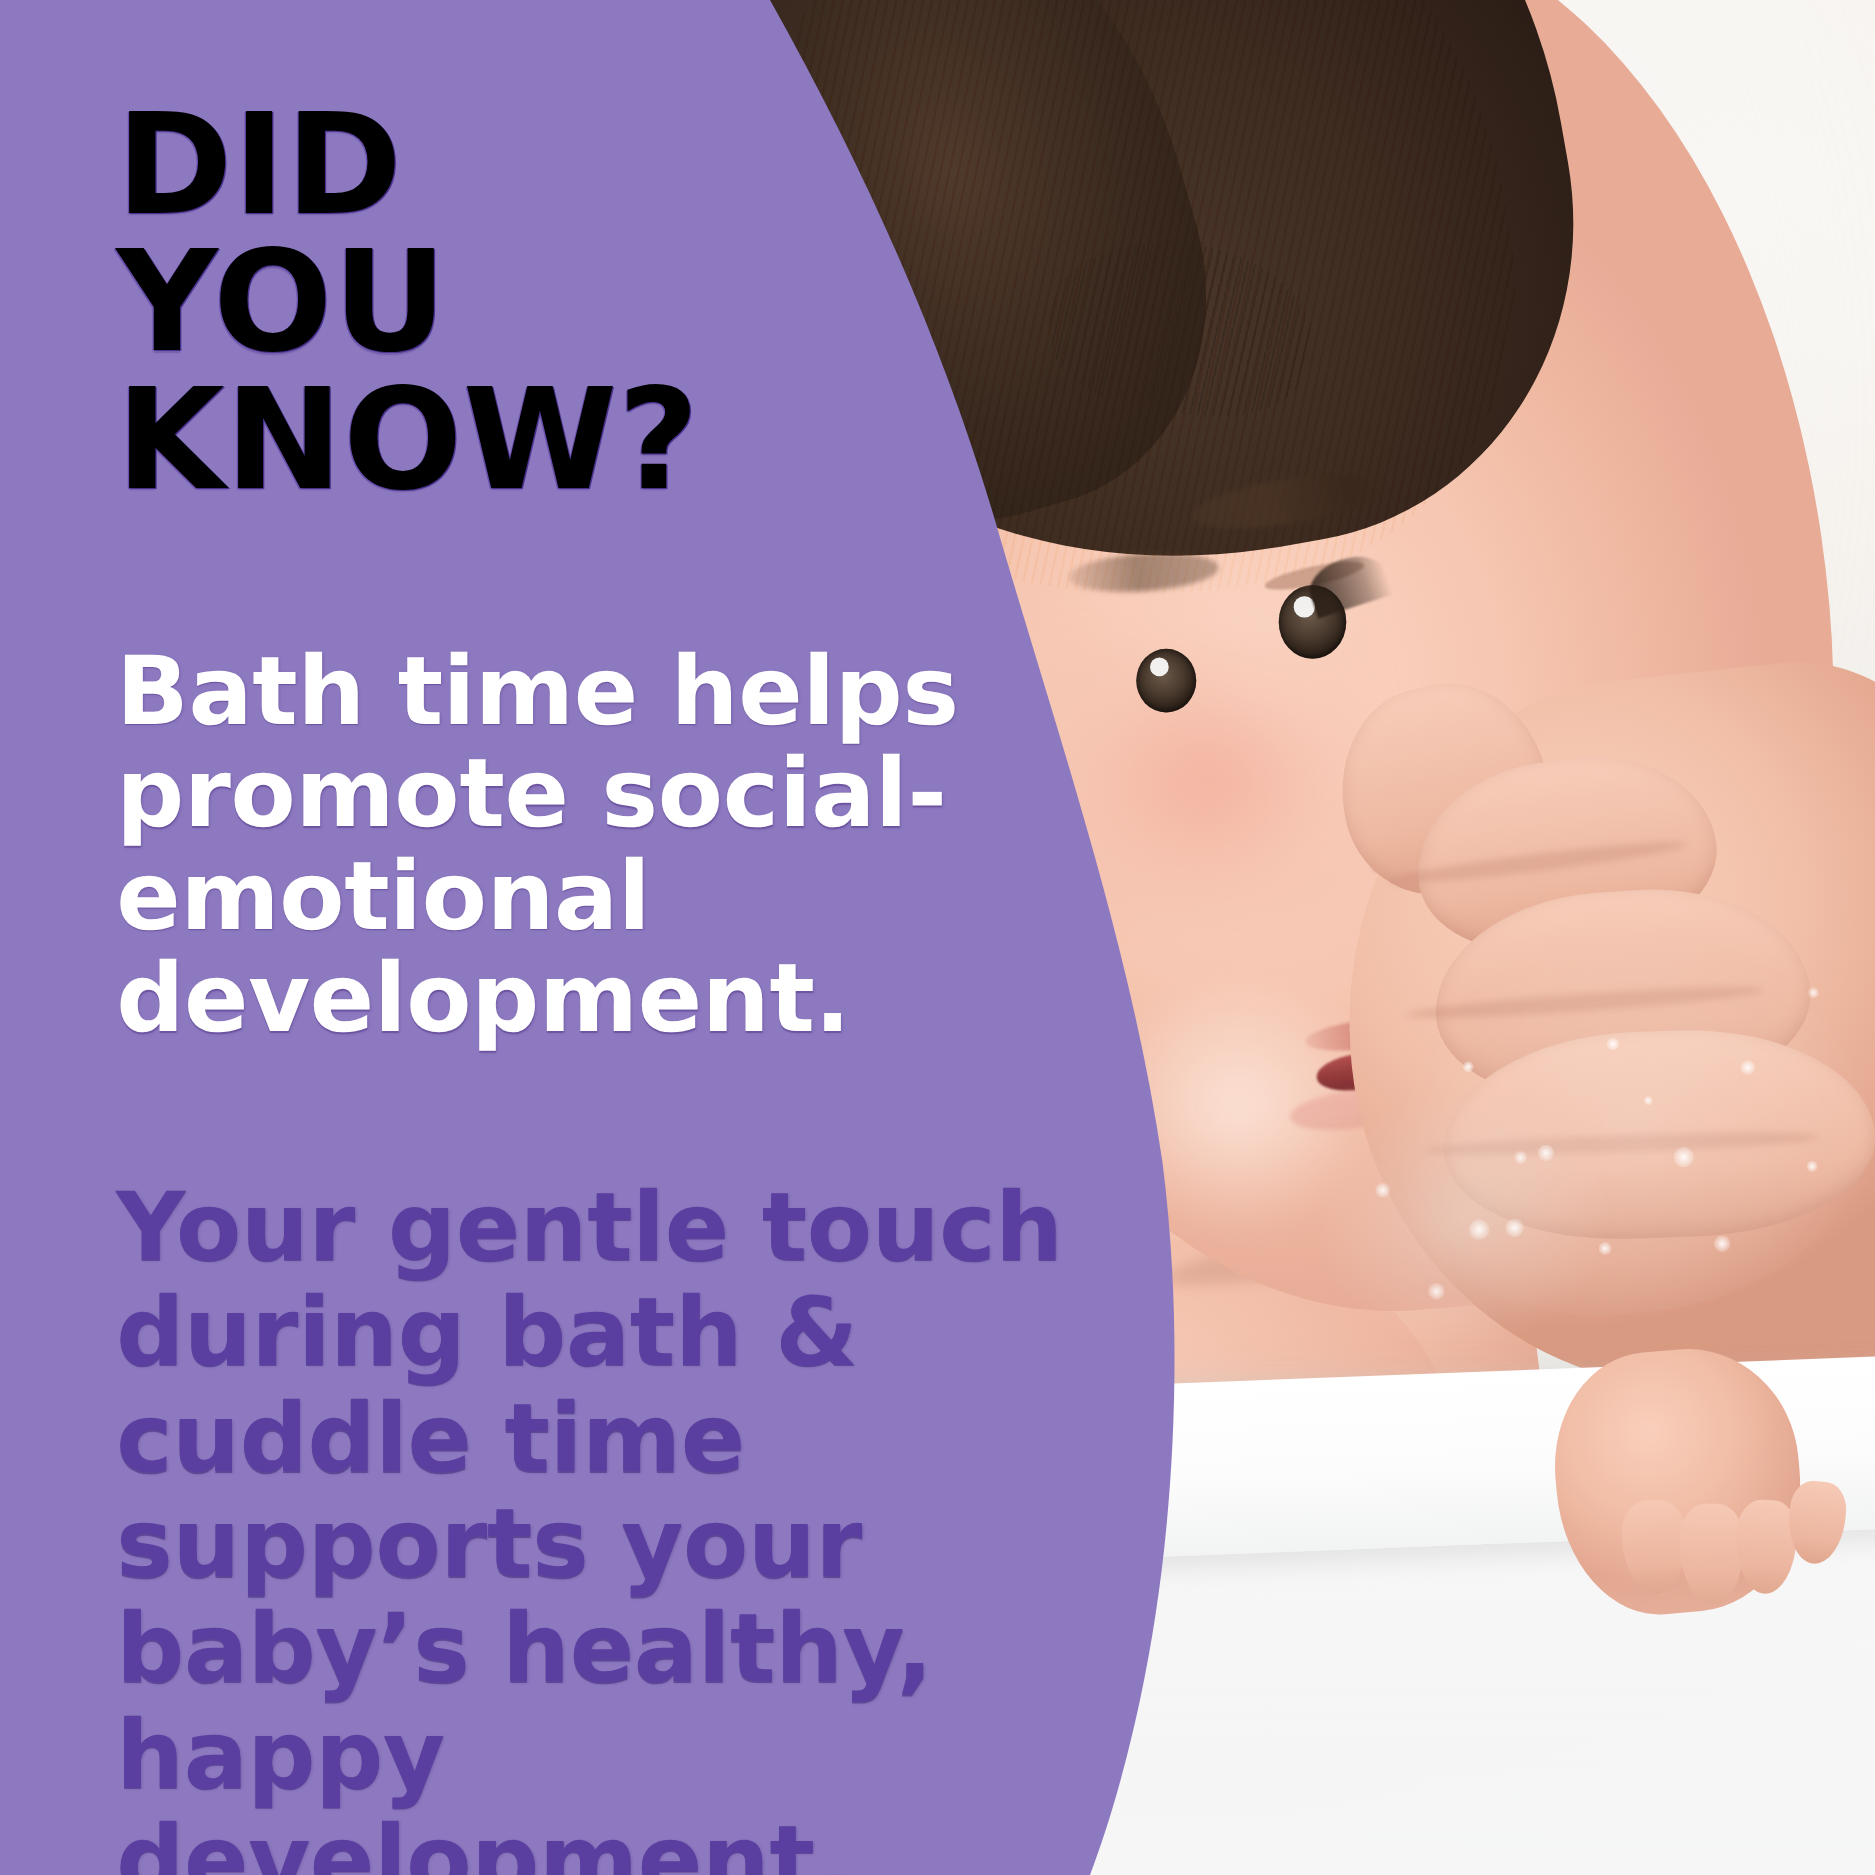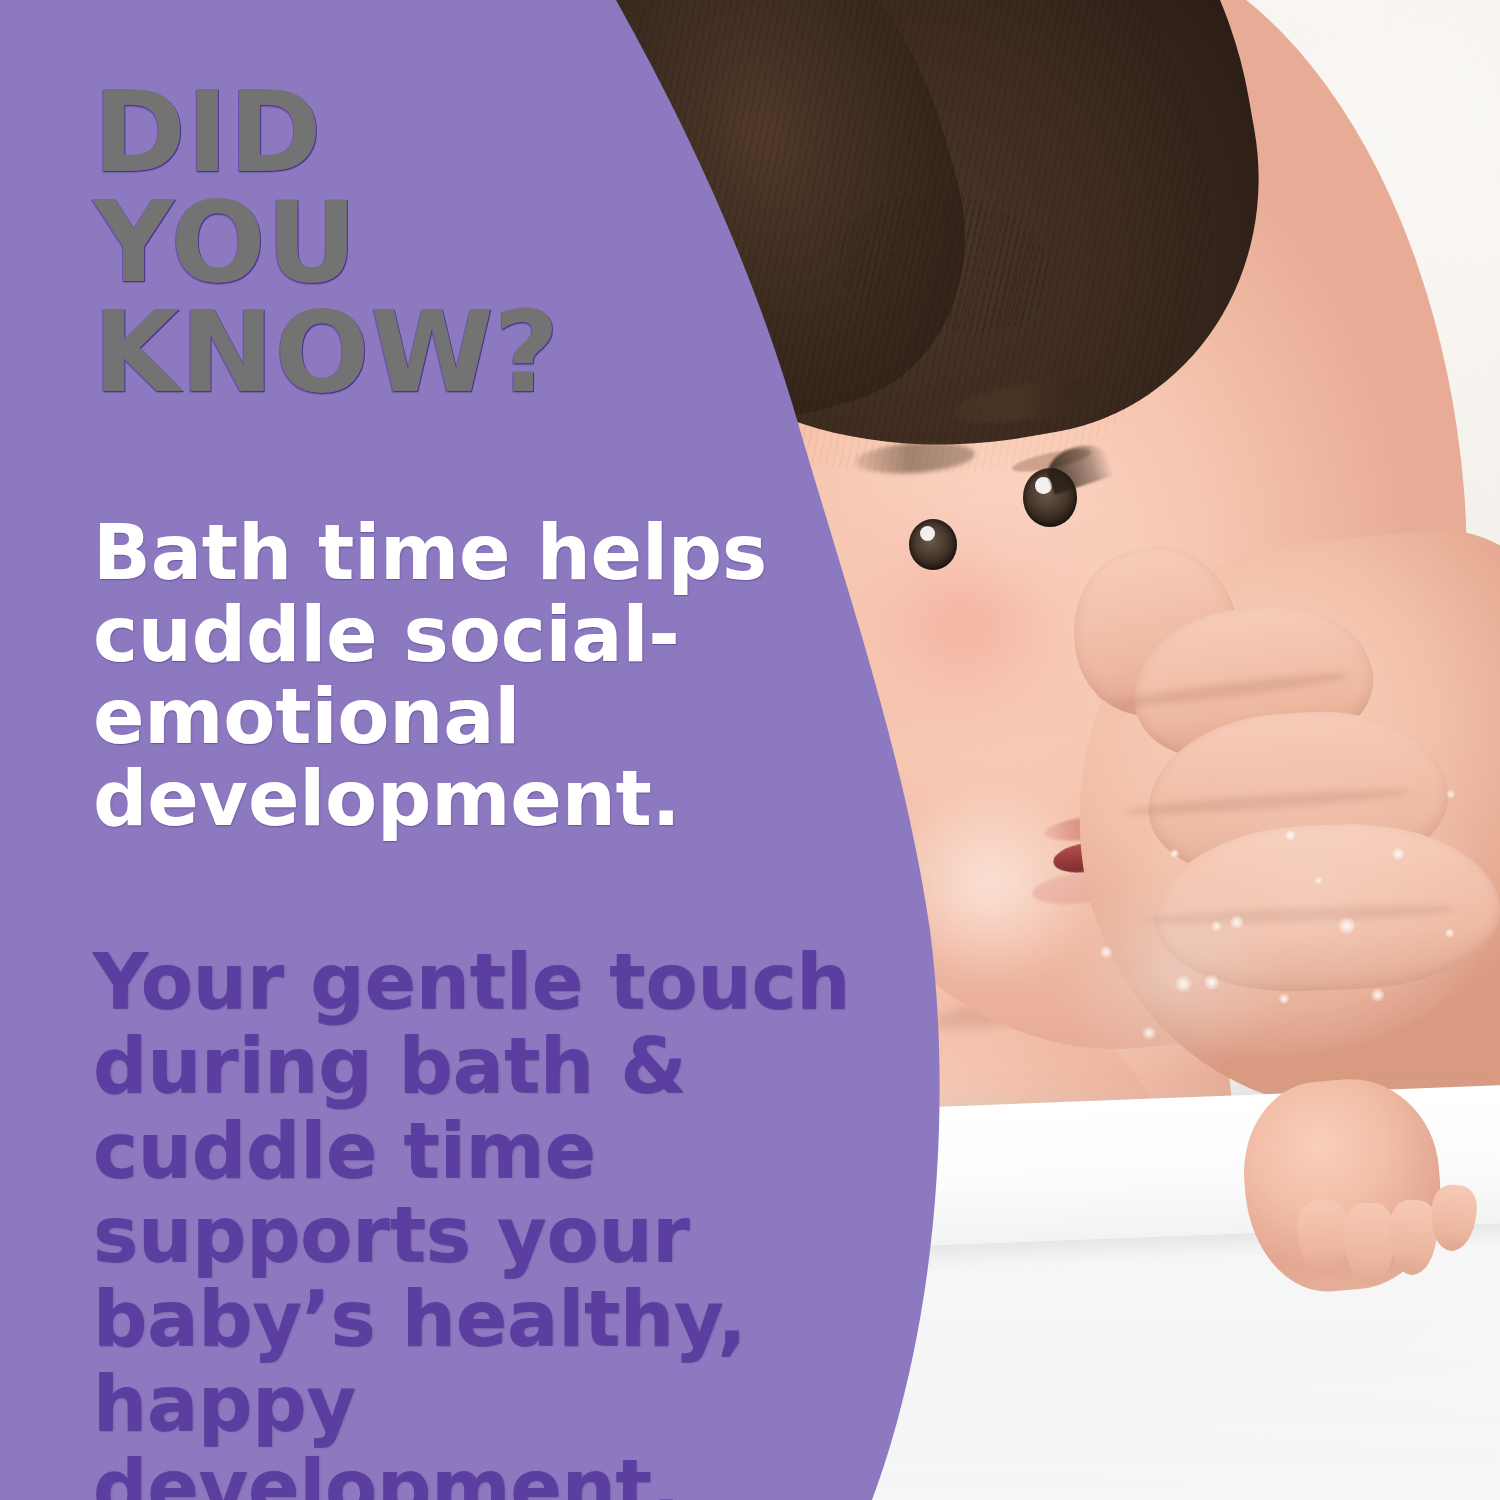--- a/index.html
+++ b/index.html
@@ -556,23 +556,23 @@
                C 700,150 760,290 800,430
                C 850,600 905,760 930,930
                C 948,1070 940,1230 912,1360
                C 898,1425 884,1468 872,1500
                L0,1500 Z" fill="#8D79C0"></path>
     </svg>
   </div>
 
   <div id="text-layer">
 
-    <div class="headline" style="color: #737373;">DID
+    <div class="headline" style="color: #000000;">DID
 YOU
 KNOW?</div>
 
-    <div class="para-white" style="color: rgb(255, 255, 255);">Bath time helps cuddle social-emotional development.</div>
+    <div class="para-white" style="color: rgb(255, 255, 255);">Bath time helps promote social-emotional development.</div>
 
     <div class="para-purple" style="color: rgb(91, 63, 160);">Your gentle touch during bath &amp; cuddle time supports your baby’s healthy, happy development.</div>
 
   </div>
 
 </div>
 
 </body></html>

